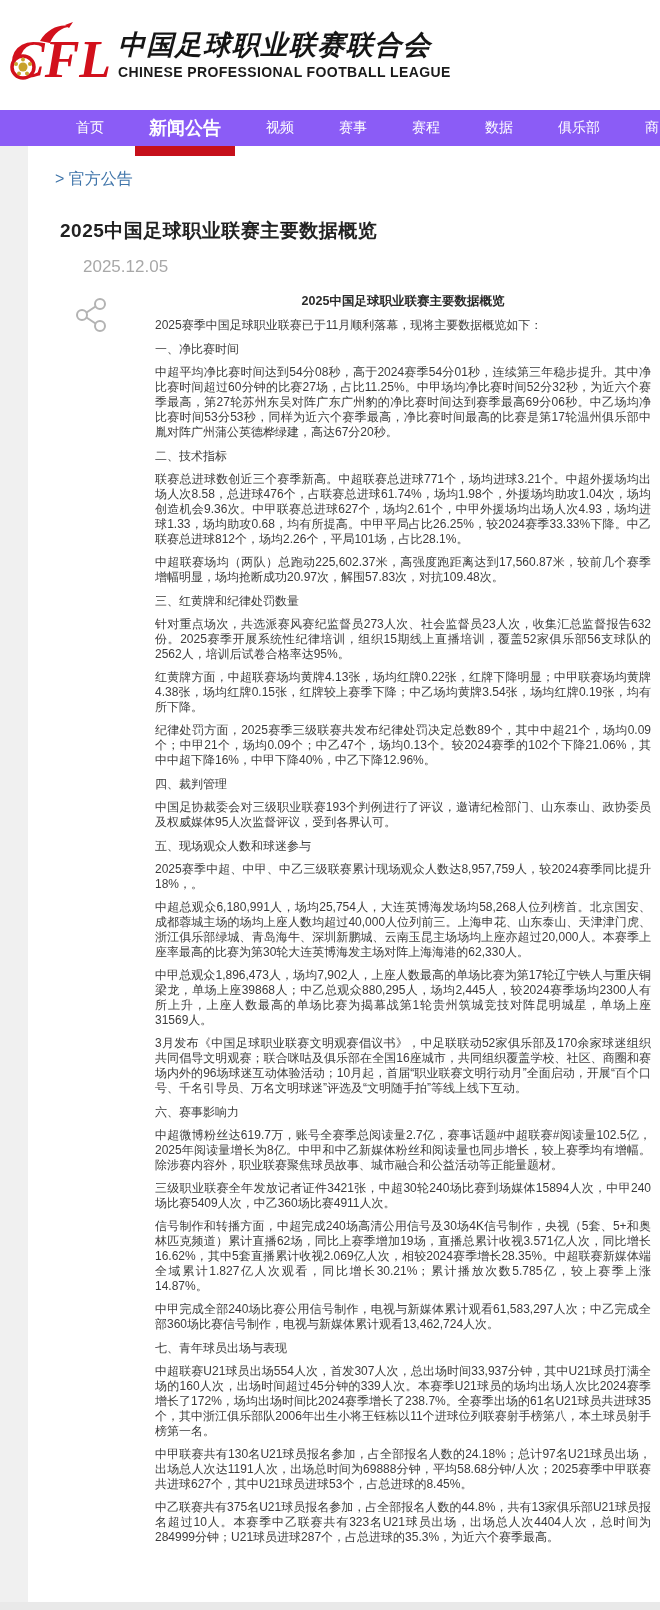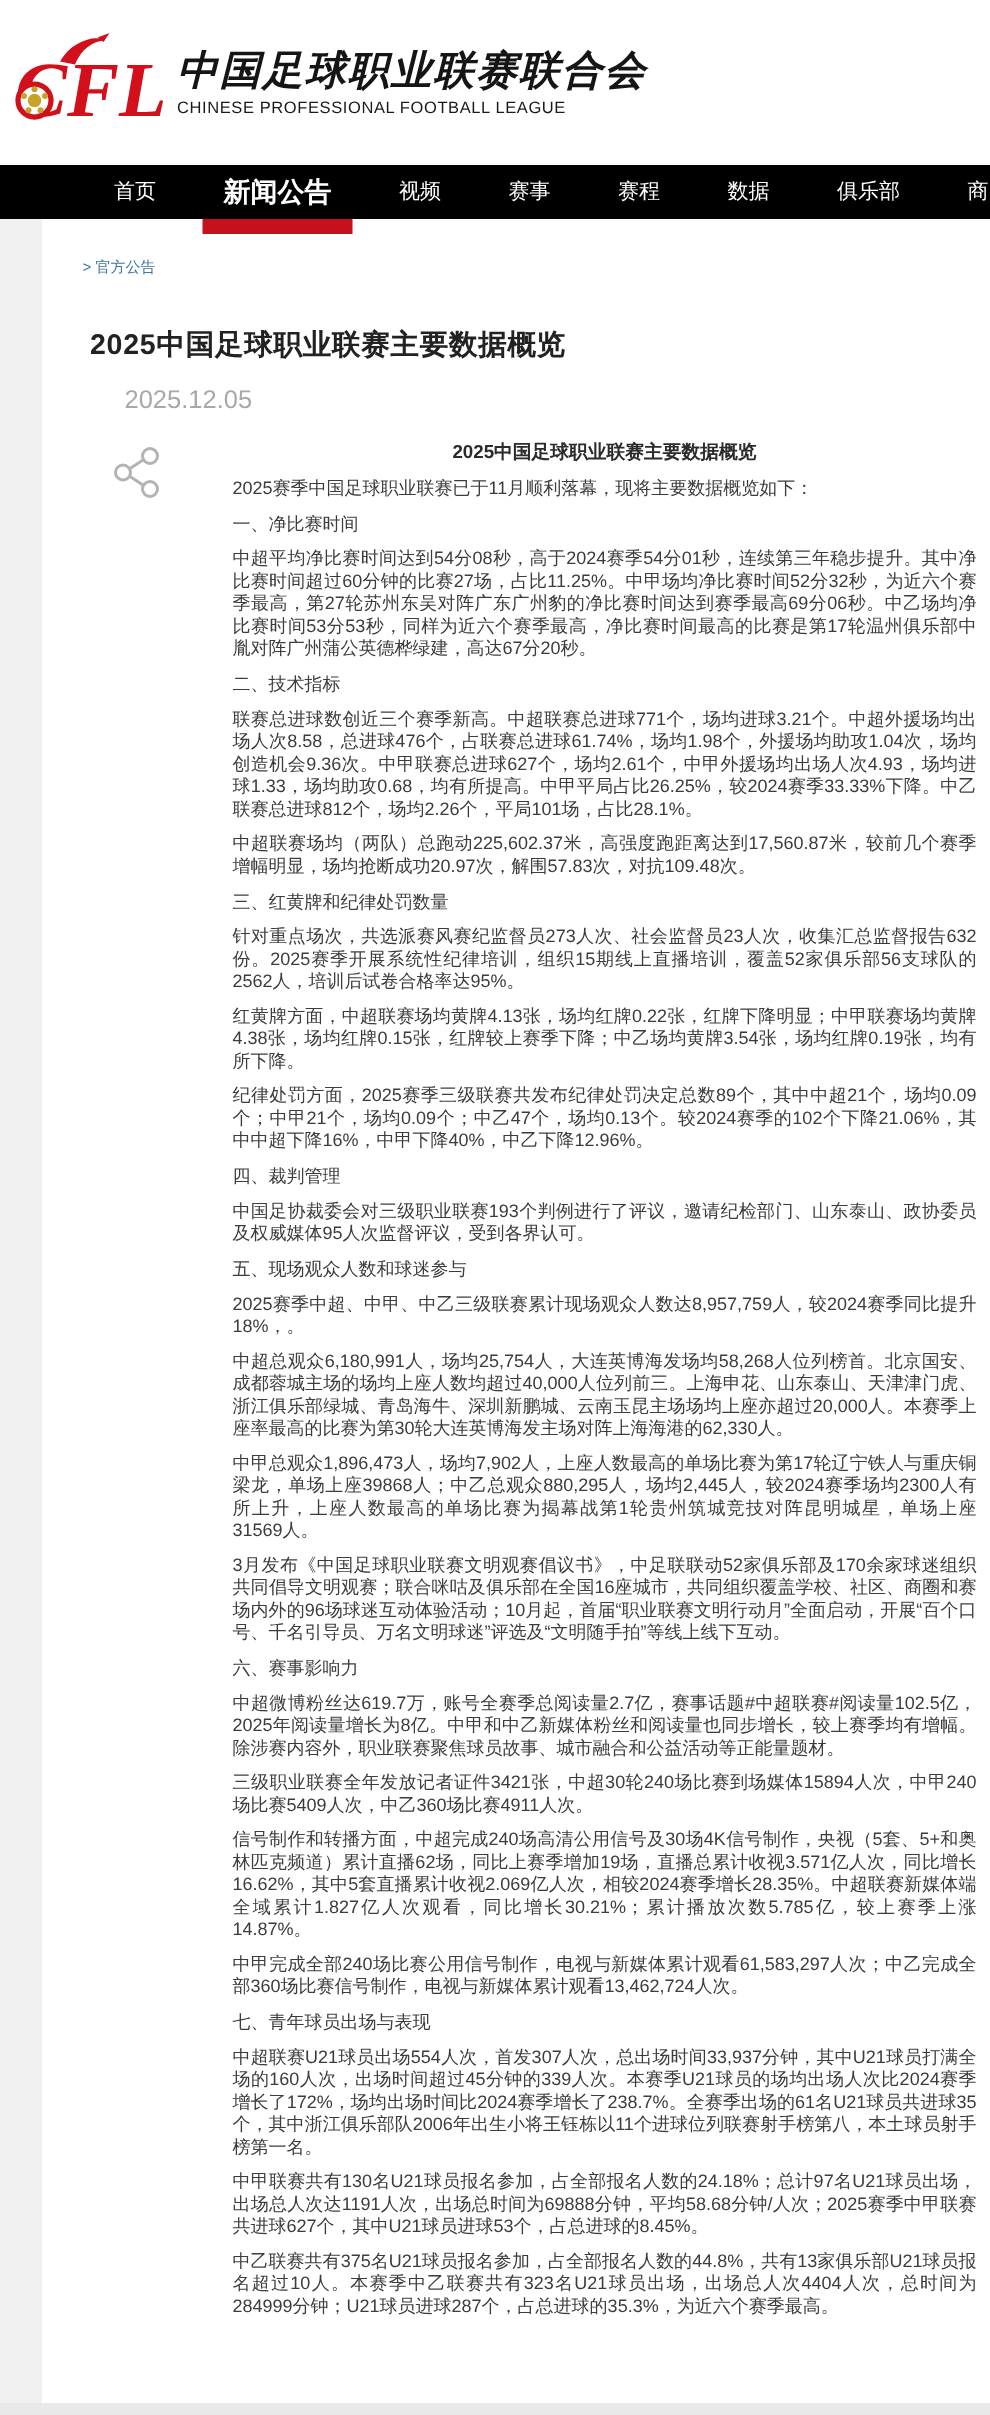--- a/index.html
+++ b/index.html
@@ -5,36 +5,36 @@
   * { margin:0; padding:0; box-sizing:border-box; }
   html,body { width:660px; height:1610px; overflow:hidden; background:#f0f0f0;
               font-family:"Liberation Sans","DejaVu Sans",sans-serif; }
 
   
   .site-header { background:#ffffff; height:110px; display:flex; align-items:center;
                  padding-left:10px; position:relative; z-index:2; }
   .logo-wrap { width:100px; height:76px; flex:0 0 auto; }
   .brand-block { margin-left:8px; }
   .brand-cn { font-size:27px; font-weight:bold; color:#151515; letter-spacing:1.5px; line-height:1.15;font-style:italic; }
-  .brand-en { font-size:11px; font-weight:normal; color:#1a1a1a; letter-spacing:0.4px; margin-top:3px; }
+  .brand-en { font-size:14px; font-weight:bold; color:#1a1a1a; letter-spacing:0.4px; margin-top:3px; }
 
   
-  .main-nav { background:#000000; height:36px; display:flex; align-items:center;
+  .main-nav { background:#8b5cf6; height:36px; display:flex; align-items:center;
               padding-left:76px; position:relative; z-index:2; }
   .nav-item { color:#ffffff; font-size:14px; margin-right:45px; white-space:nowrap;
               cursor:pointer; position:relative; }
   .nav-item.active { font-size:18px; font-weight:bold; }
   .nav-item.active::after { content:""; position:absolute; left:-14px; right:-14px;
               bottom:-16px; height:10px; background:#c6101b; }
 
   
   .page-area { position:relative; height:1464px; }
   .content-card { position:absolute; left:28px; top:0; width:632px; height:1456px;
                   background:#ffffff; overflow:hidden; }
-  .breadcrumb { padding:26px 0 0 27px; font-size:10px; color:#3f74a9; line-height:14px; cursor:pointer; }
+  .breadcrumb { padding:26px 0 0 27px; font-size:16px; color:#3f74a9; line-height:14px; cursor:pointer; }
   .article-title { margin:32px 0 0 32px; font-size:19px; font-weight:bold; color:#222222;
                    letter-spacing:0.5px; line-height:26px; }
   .article-date { margin:16px 0 0 55px; font-size:17px; color:#a8a8a8; line-height:14px; }
   .share-icon { position:absolute; left:46px; top:150px; cursor:pointer; }
 
   .article-body { margin:20px 0 0 127px; width:496px; color:#3c3c3c; font-size:12px;
                   line-height:15px; }
   .doc-heading { text-align:center; font-weight:bold; font-size:12.5px; color:#2b2b2b;
                  margin-bottom:9px; }
   .para, .sec-heading { margin:4px 0 8px 0; text-align:justify; }

